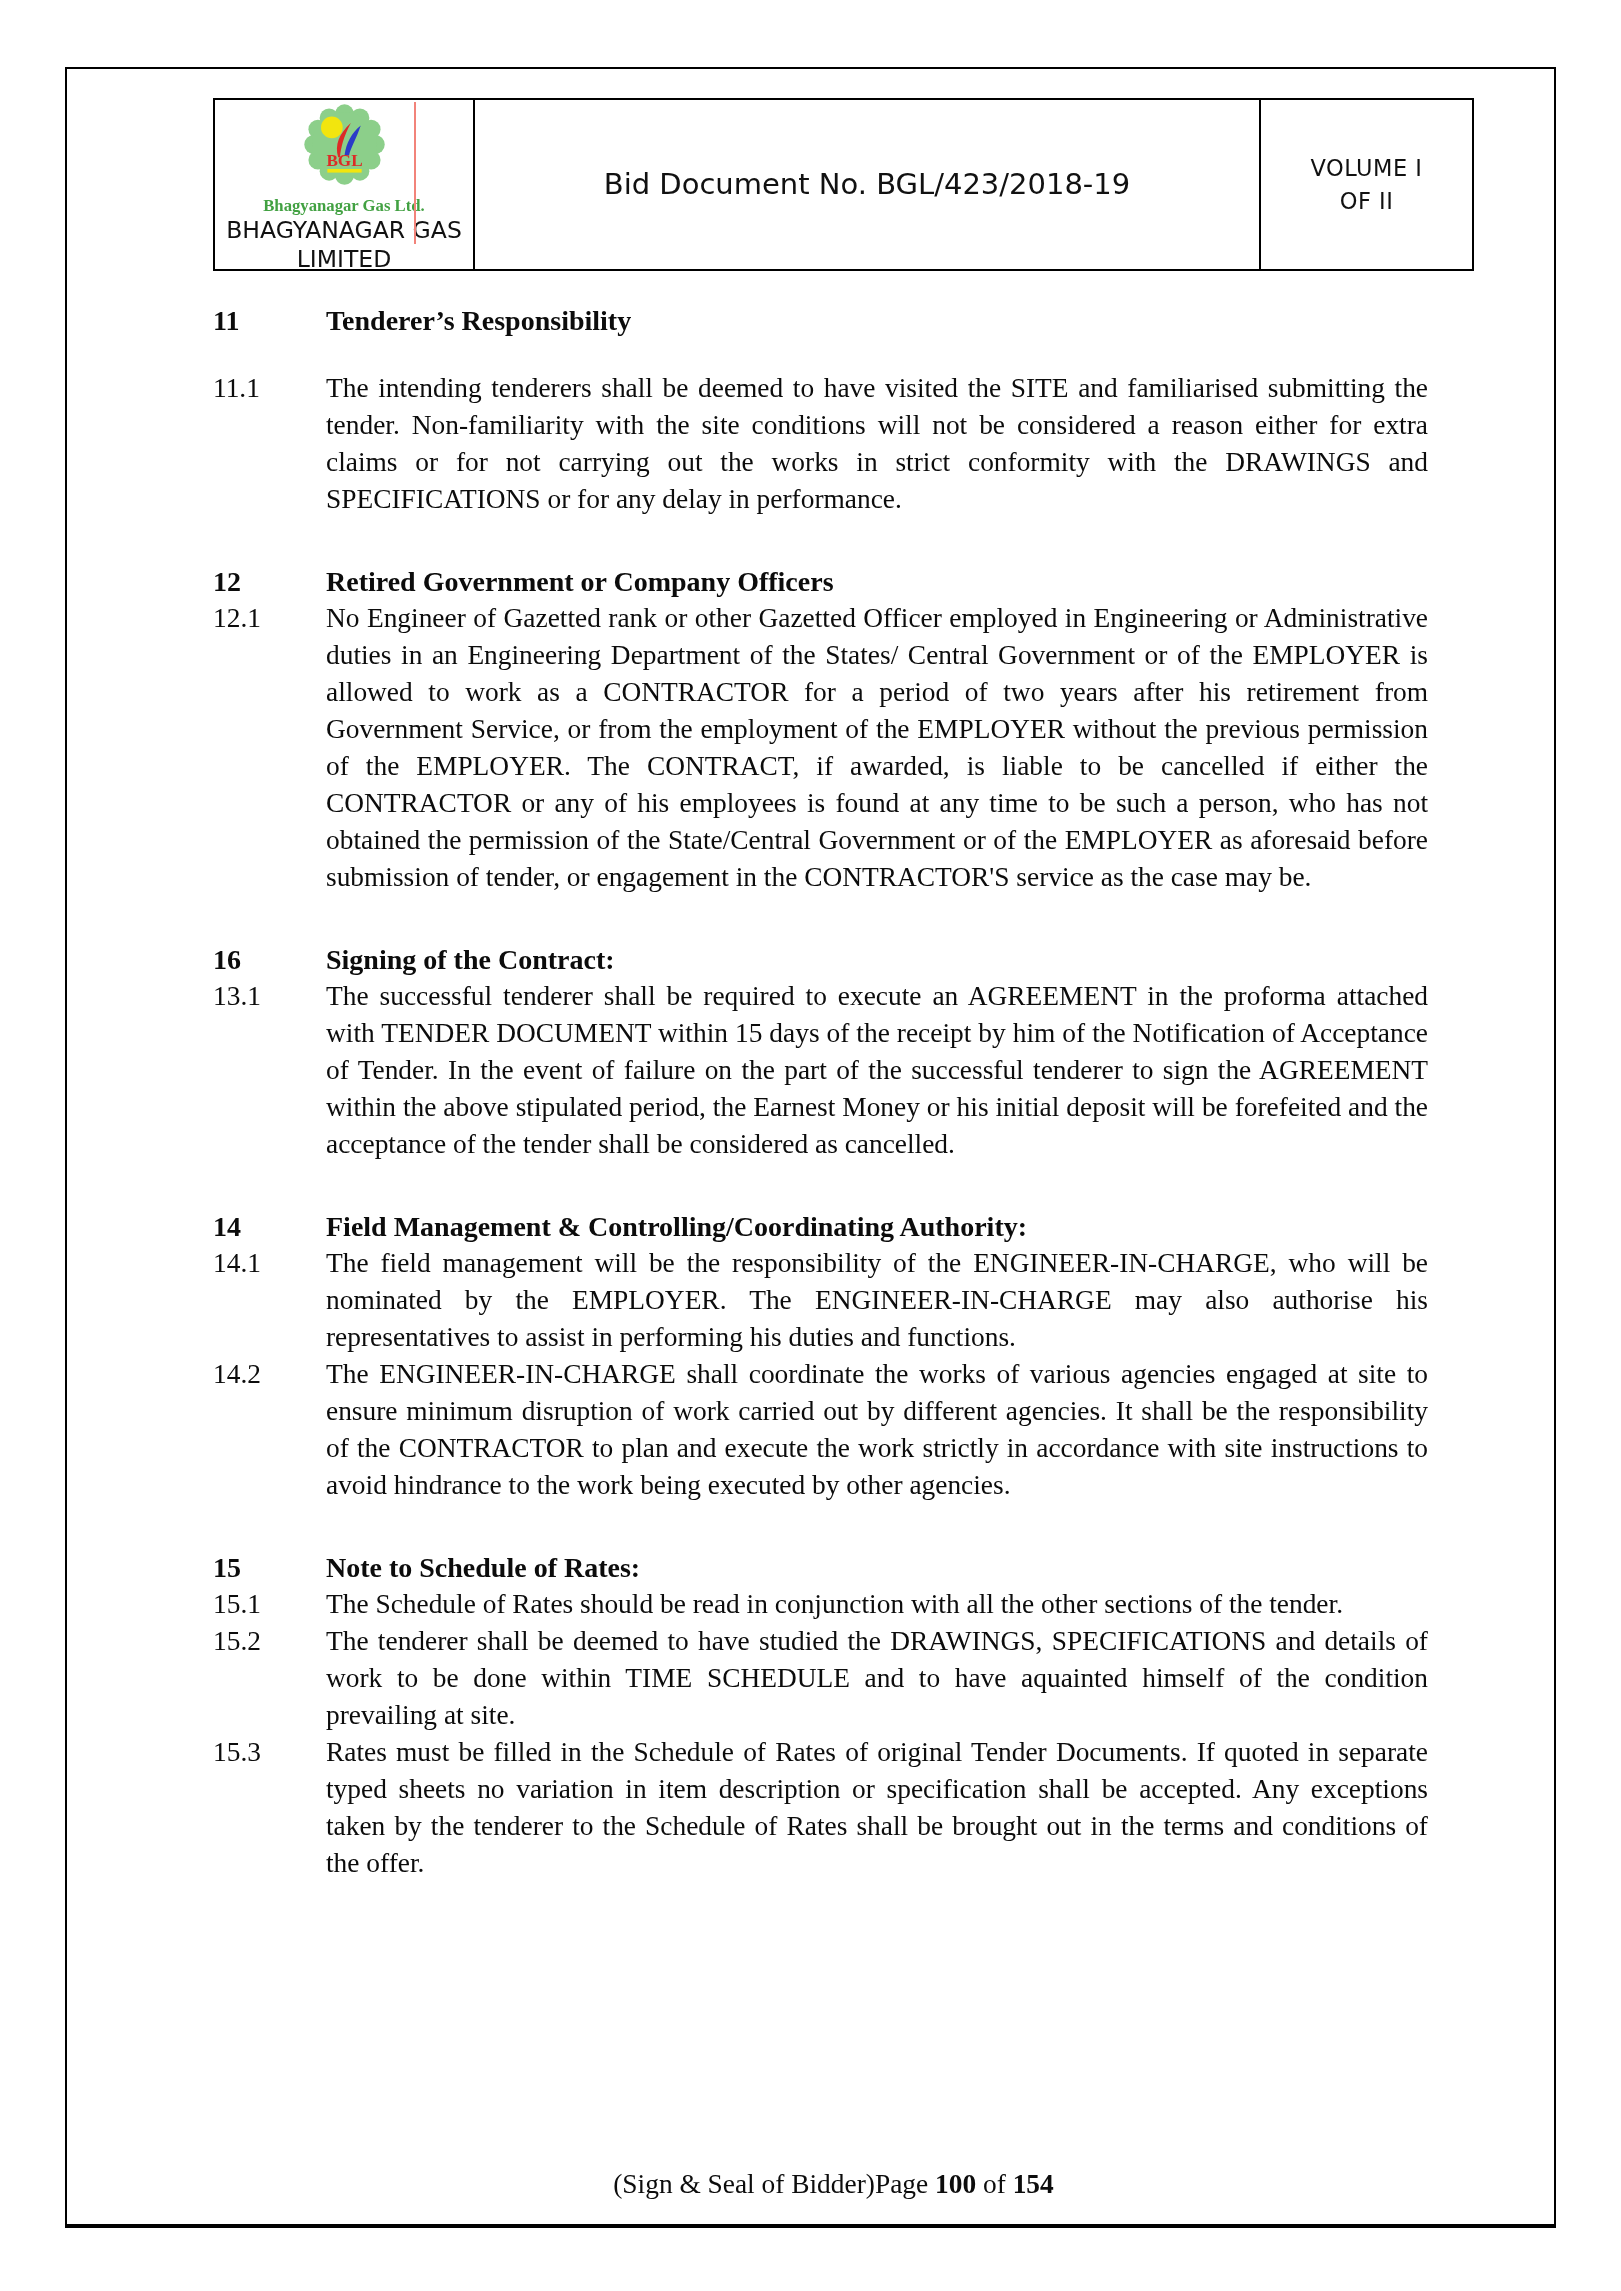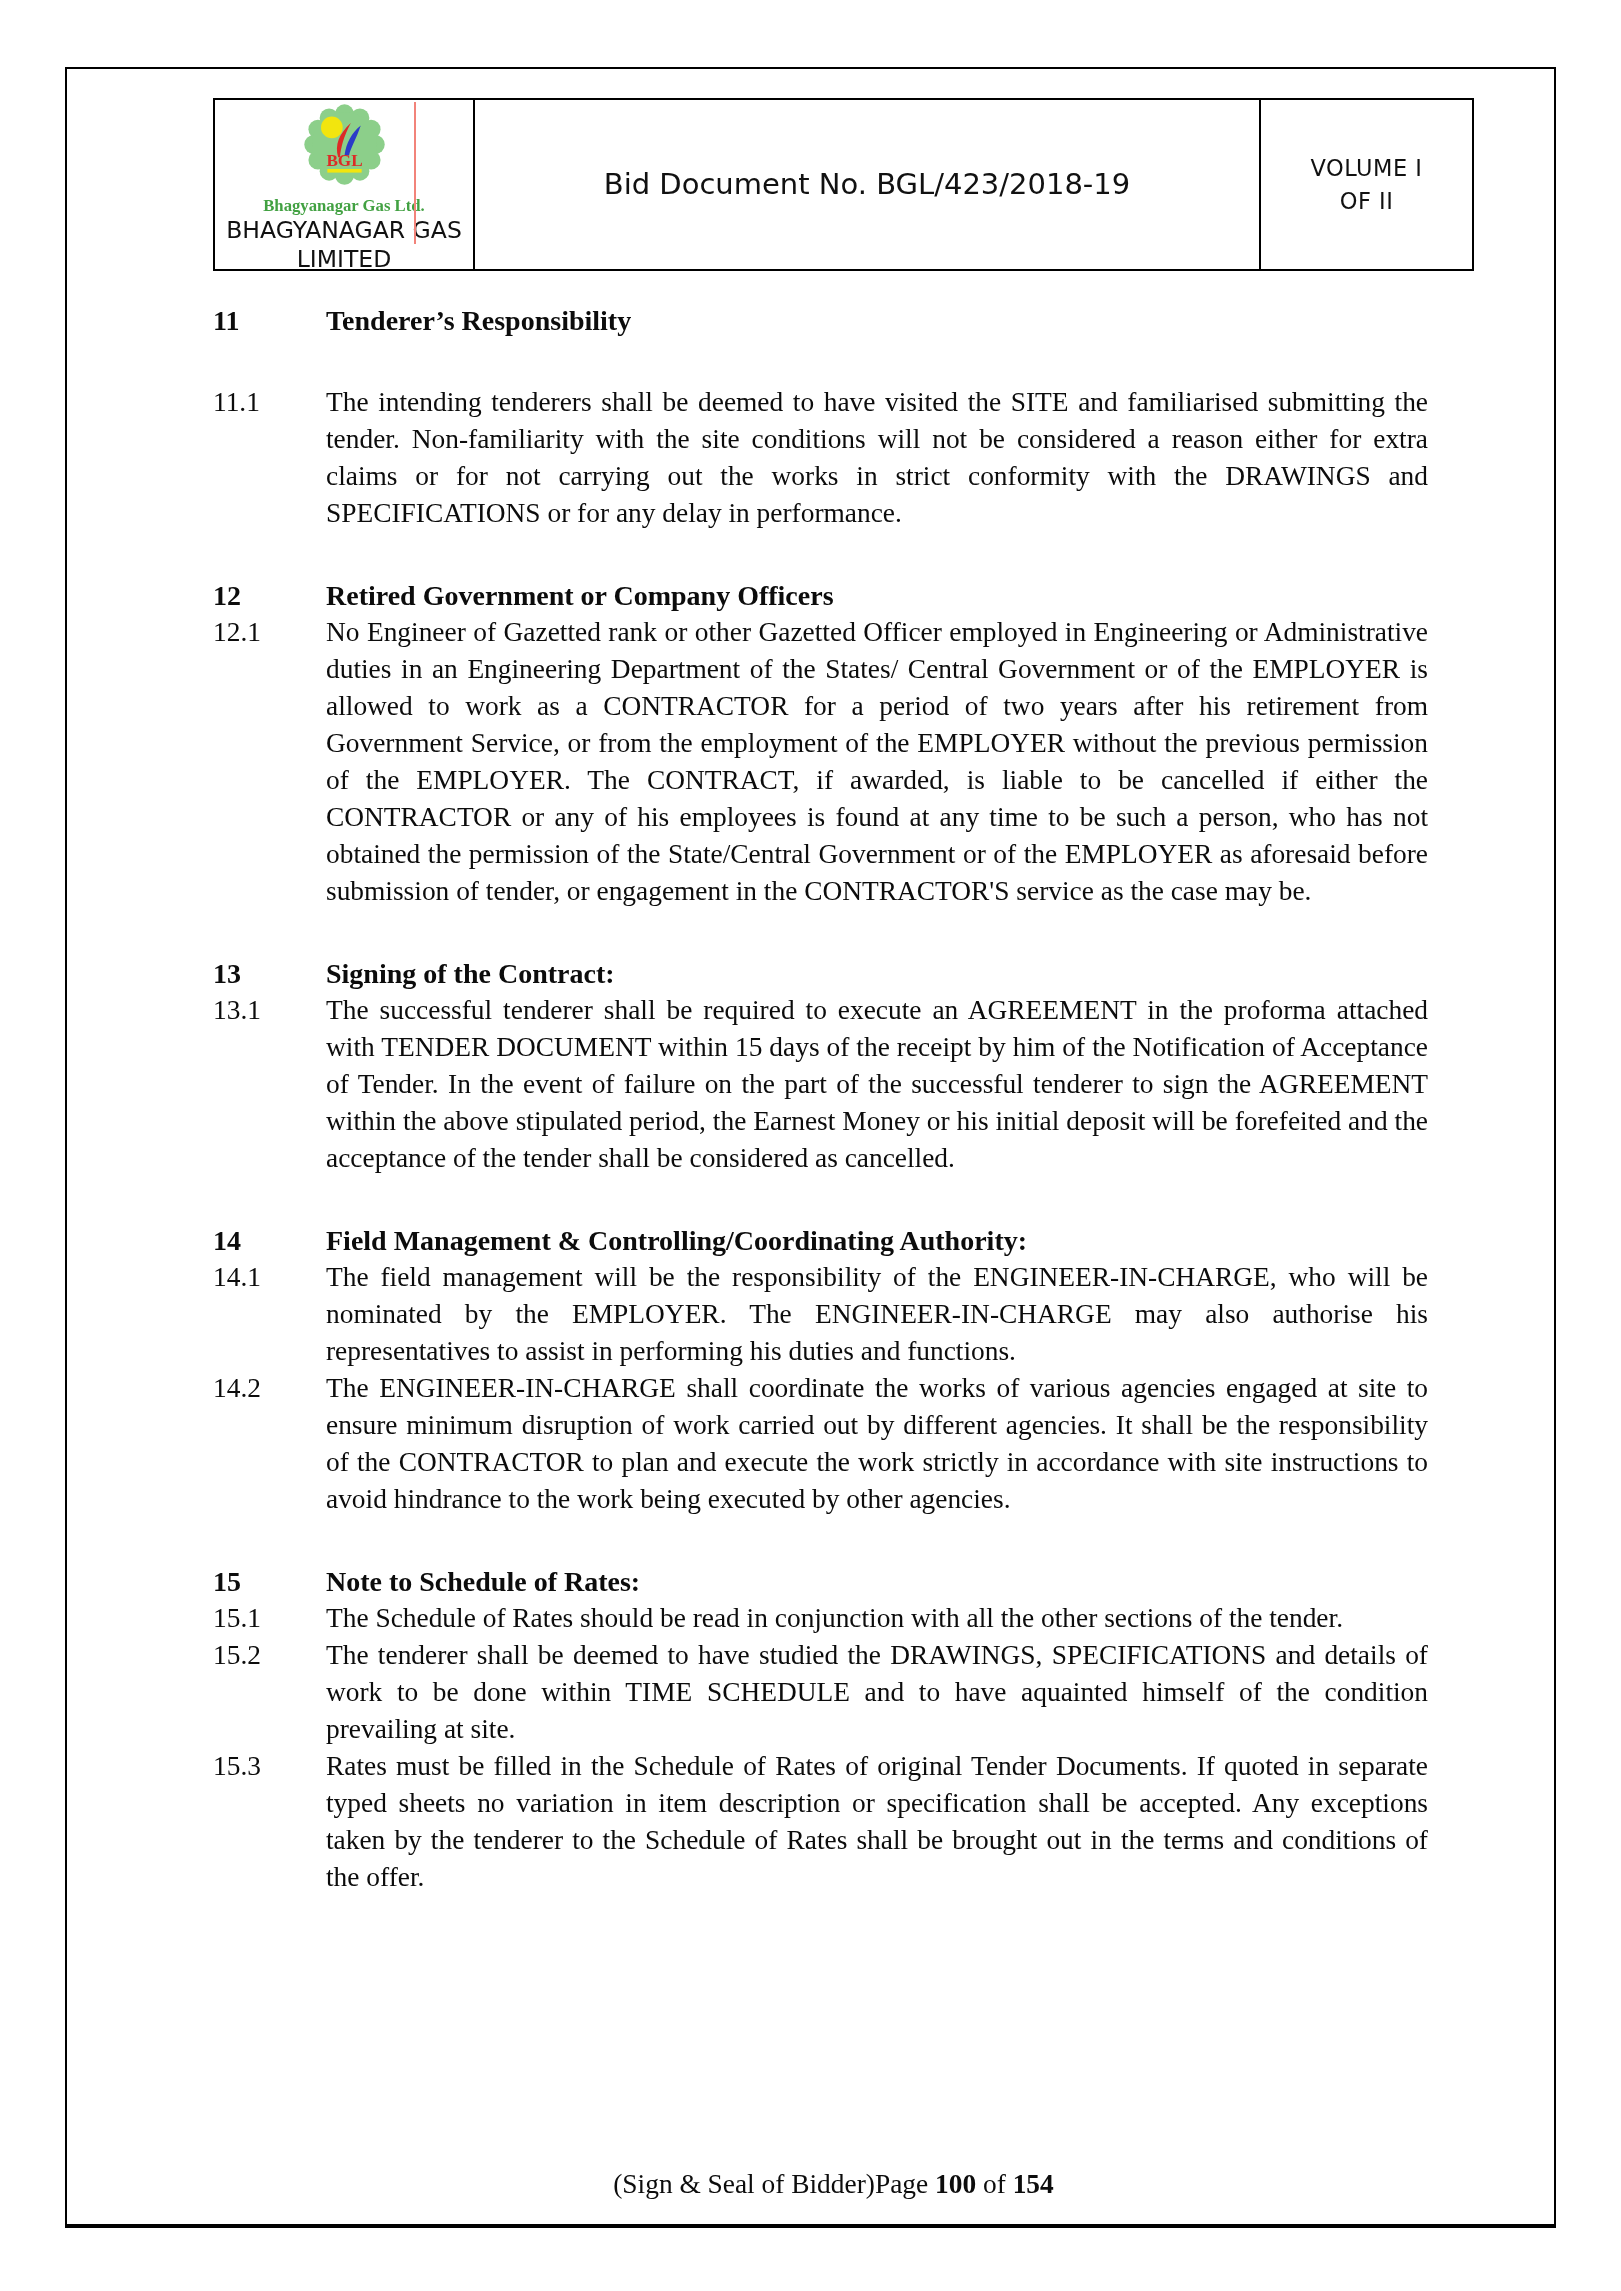--- a/index.html
+++ b/index.html
@@ -23,21 +23,21 @@
   .vol-cell{width:211px;display:flex;flex-direction:column;justify-content:center;align-items:center;
             font:22.5px/33px "DejaVu Sans",sans-serif;color:#111;letter-spacing:0.5px;}
   
   .content{margin:31px 126px 0 146px;font:27.4px/37px "Liberation Serif",serif;}
   .sec{margin-top:45px;}
   .sec.first{margin-top:31px;}
   .row{display:grid;grid-template-columns:113px 1fr;}
   .num{font-weight:normal;}
   .head .num{font-weight:bold;font-size:28px;}
   .h{margin:0;font-weight:bold;font-size:28px;line-height:37px;}
-  .gap-after{margin-bottom:45px;}
+  .gap-after{margin-bottom:31px;}
   .t{margin:0;text-align:justify;}
   
   .footer{position:absolute;left:134px;right:88px;bottom:23.5px;display:flex;
           justify-content:center;font:27.4px/33px "Liberation Serif",serif;margin-top:16px;}
   .pageno b{font-weight:bold;}
 </style>
 </head>
 <body>
 
 <div class="page">
@@ -99,21 +99,21 @@
           <h2 class="h">Retired Government or Company Officers</h2>
         </div>
         <div class="row para">
           <span class="num">12.1</span>
           <p class="t">No Engineer of Gazetted rank or other Gazetted Officer employed in Engineering or Administrative duties in an Engineering Department of the States/ Central Government or of the EMPLOYER is allowed to work as a CONTRACTOR for a period of two years after his retirement from Government Service, or from the employment of the EMPLOYER without the previous permission of the EMPLOYER. The CONTRACT, if awarded, is liable to be cancelled if either the CONTRACTOR or any of his employees is found at any time to be such a person, who has not obtained the permission of the State/Central Government or of the EMPLOYER as aforesaid before submission of tender, or engagement in the CONTRACTOR'S service as the case may be.</p>
         </div>
       </div>
 
       <div class="sec">
         <div class="row head">
-          <span class="num">13</span>
+          <span class="num">16</span>
           <h2 class="h">Signing of the Contract:</h2>
         </div>
         <div class="row para">
           <span class="num">13.1</span>
           <p class="t">The successful tenderer shall be required to execute an AGREEMENT in the proforma attached with TENDER DOCUMENT within 15 days of the receipt by him of the Notification of Acceptance of Tender. In the event of failure on the part of the successful tenderer to sign the AGREEMENT within the above stipulated period, the Earnest Money or his initial deposit will be forefeited and the acceptance of the tender shall be considered as cancelled.</p>
         </div>
       </div>
 
       <div class="sec">
         <div class="row head">

